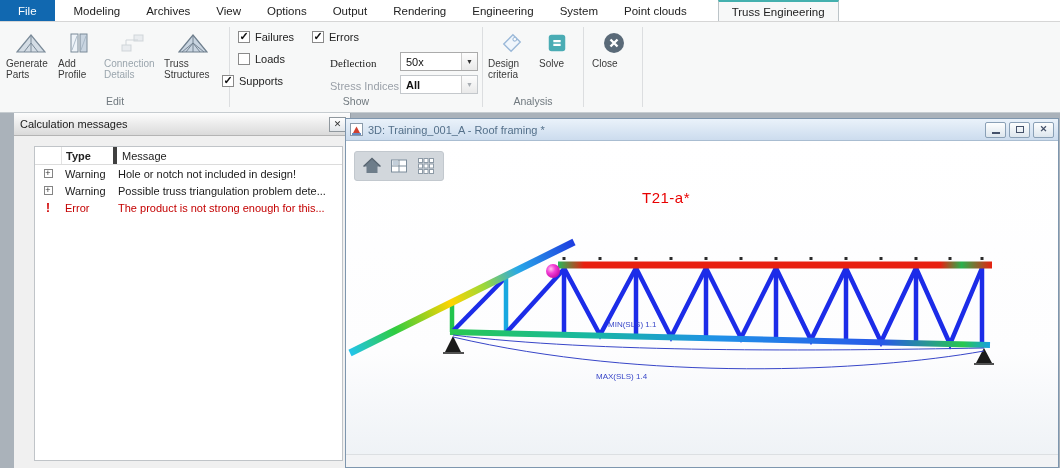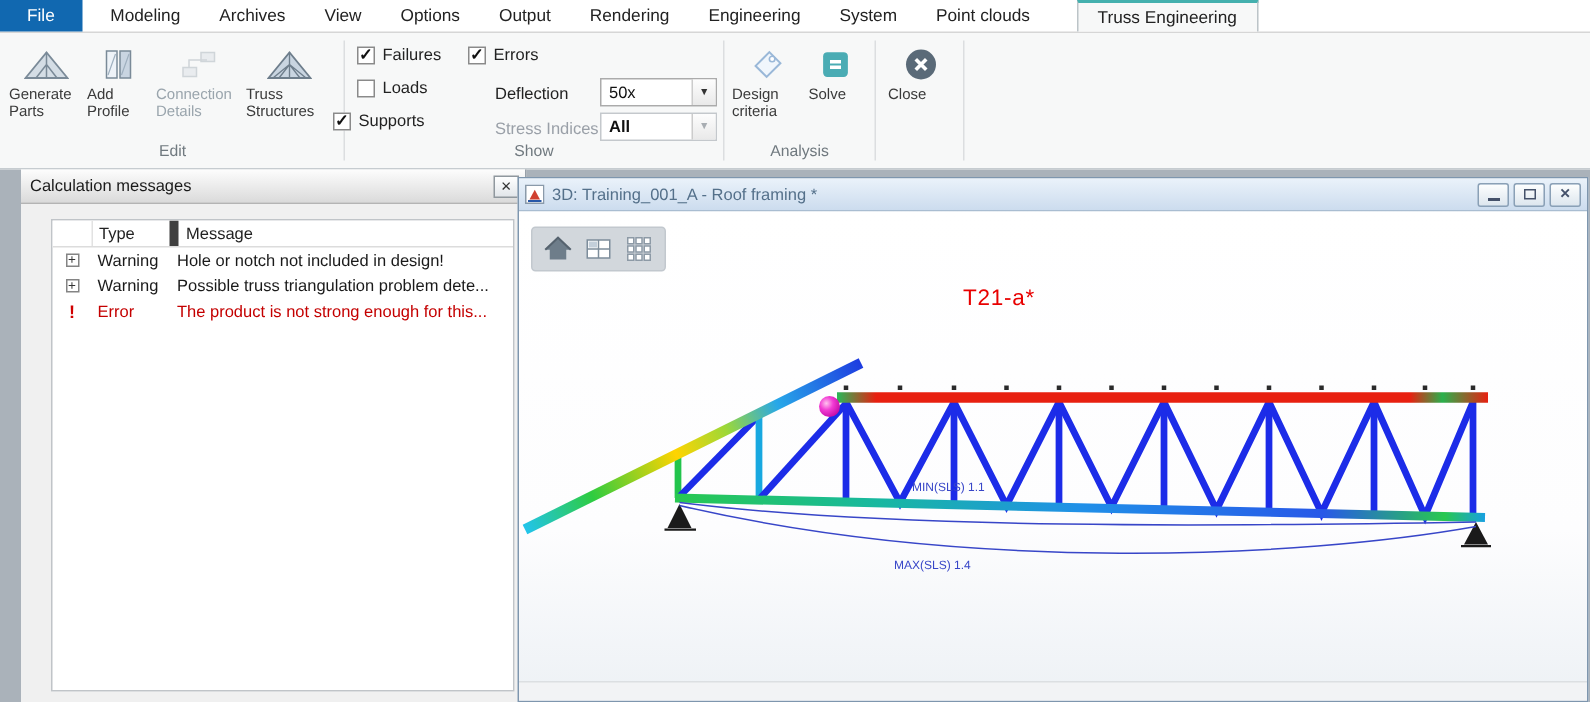--- a/index.html
+++ b/index.html
@@ -35,22 +35,22 @@
   .dd.dim { border-color:#c4c8cc; }
   .dd.dim .arrowbox { color:#a8adb2; }
 
   
   .left-panel { position:absolute; left:0; top:113px; width:337px; bottom:0; background:#f0f0f0; border-right:1px solid #98a0a8;margin-left:14px; }
   .panel-header { position:absolute; top:0; left:0; right:0; height:23px; background:linear-gradient(#fdfdfd,#dadada); border-bottom:1px solid #b4b4b4; display:flex; align-items:center; padding:0 4px 0 6px; font-size:11px; color:#1a1a1a; }
   .panel-close { margin-left:auto; width:17px; height:15px; border:1px solid #90989e; background:linear-gradient(#ffffff,#e2e6ea); display:flex; align-items:center; justify-content:center; font-size:9px; color:#333; cursor:pointer; }
   .list-box { position:absolute; left:20px; right:7px; top:33px; bottom:7px; background:#fff; border:1px solid #c0c4c8; overflow:hidden; }
   .tbl-head { display:flex; height:18px; align-items:center; border-bottom:1px solid #dcdcdc; font-size:11px; color:#222; background:#fff; }
   .h-exp { width:26px; height:100%; }
-  .h-type { width:52px; height:100%; display:flex; align-items:center; padding-left:4px; border-left:1px solid #e2e2e2; }
-  .h-msg { flex:1; height:100%; display:flex; align-items:center; padding-left:5px; border-left:6px solid #404040; }
+  .h-type { width:52px; height:100%; display:flex; align-items:center; padding-left:4px; border-left:1px solid #e2e2e2;font-weight:bold; }
+  .h-msg { flex:1; height:100%; display:flex; align-items:center; padding-left:5px; border-left:4px solid #404040; }
   .msg-row { display:flex; height:17px; align-items:center; font-size:11px; color:#1a1a1a; }
   .m-exp { width:26px; display:flex; justify-content:center; }
   .m-type { width:52px; padding-left:4px; }
   .m-msg { flex:1; padding-left:5px; white-space:nowrap; overflow:hidden; }
   .expander { width:9px; height:9px; border:1px solid #848484; background:#fff; font-size:9px; line-height:7px; text-align:center; color:#333; cursor:pointer; }
   .err-ic { color:#d00000; font-weight:bold; font-size:12px; cursor:default; }
   .msg-row.error .m-type, .msg-row.error .m-msg { color:#c40000; }
 
   
   .viewport { position:absolute; left:345px; top:118px; width:714px; height:350px; border:1px solid #7e96ae; background:#fff; }
@@ -130,21 +130,21 @@
       <span>Loads</span>
     </div>
     <div class="chk-row" style="left:222px; top:53px;text-align:right;">
       <span class="checkbox checked"></span>
       <span>Supports</span>
     </div>
     <div class="chk-row" style="left:312px; top:9px;">
       <span class="checkbox checked"></span>
       <span>Errors</span>
     </div>
-    <div class="dd-label" style="left:330px; top:35px;">Deflection</div>
+    <div class="dd-label" style="left:330px; top:35px;font-family:Liberation Serif, serif;">Deflection</div>
     <div class="dd" style="left:400px; top:30px;">
       <span class="val">50x</span>
       <span class="arrowbox">▼</span>
     </div>
     <div class="dd-label disabled" style="left:330px; top:58px;">Stress Indices</div>
     <div class="dd dim" style="left:400px; top:53px;">
       <span class="val bold">All</span>
       <span class="arrowbox">▼</span>
     </div>
     <div class="vsep" style="left:482px;"></div>

